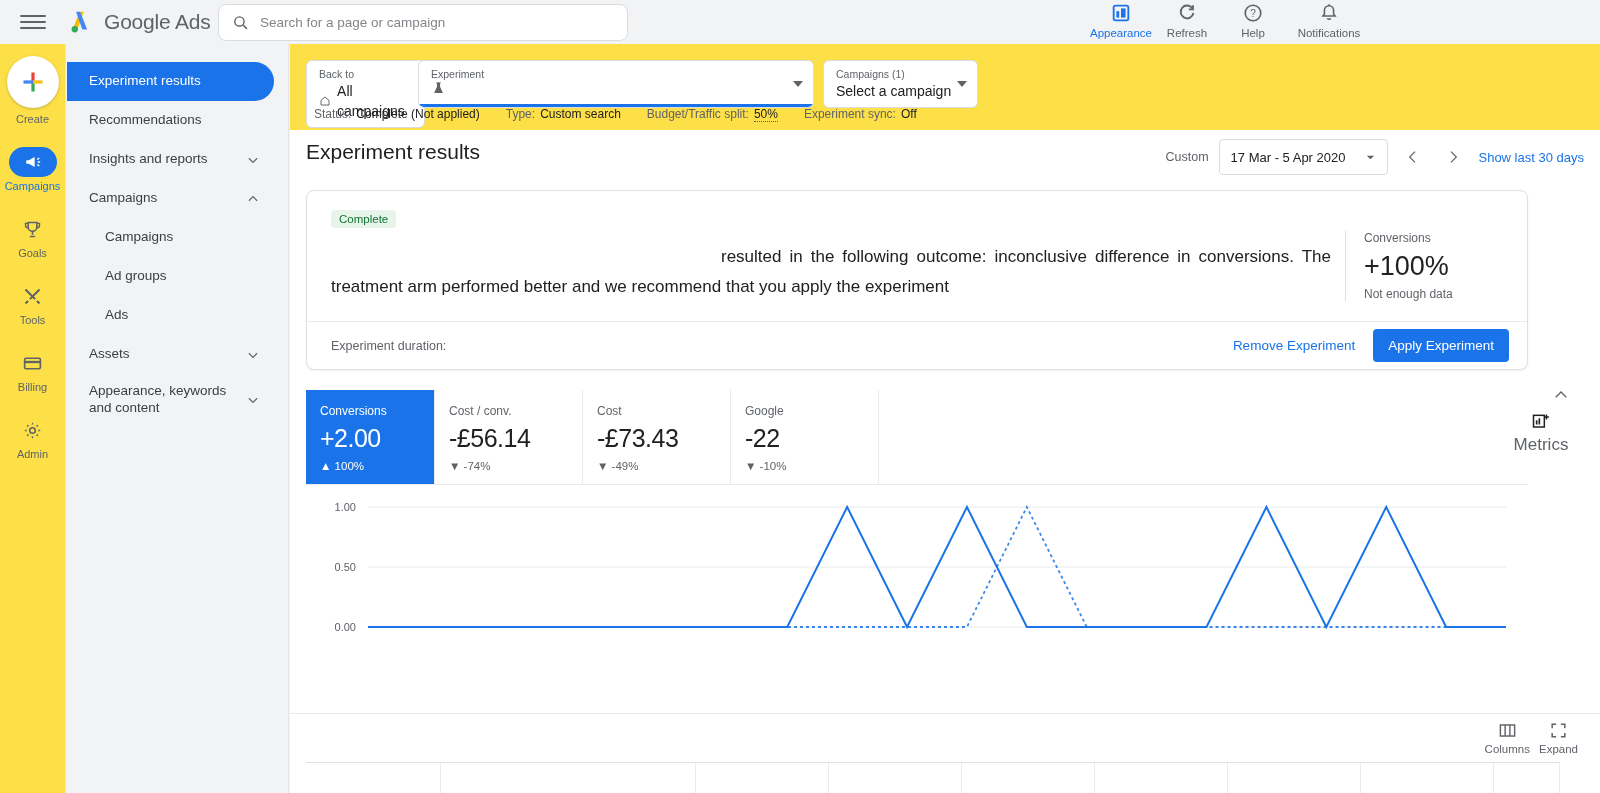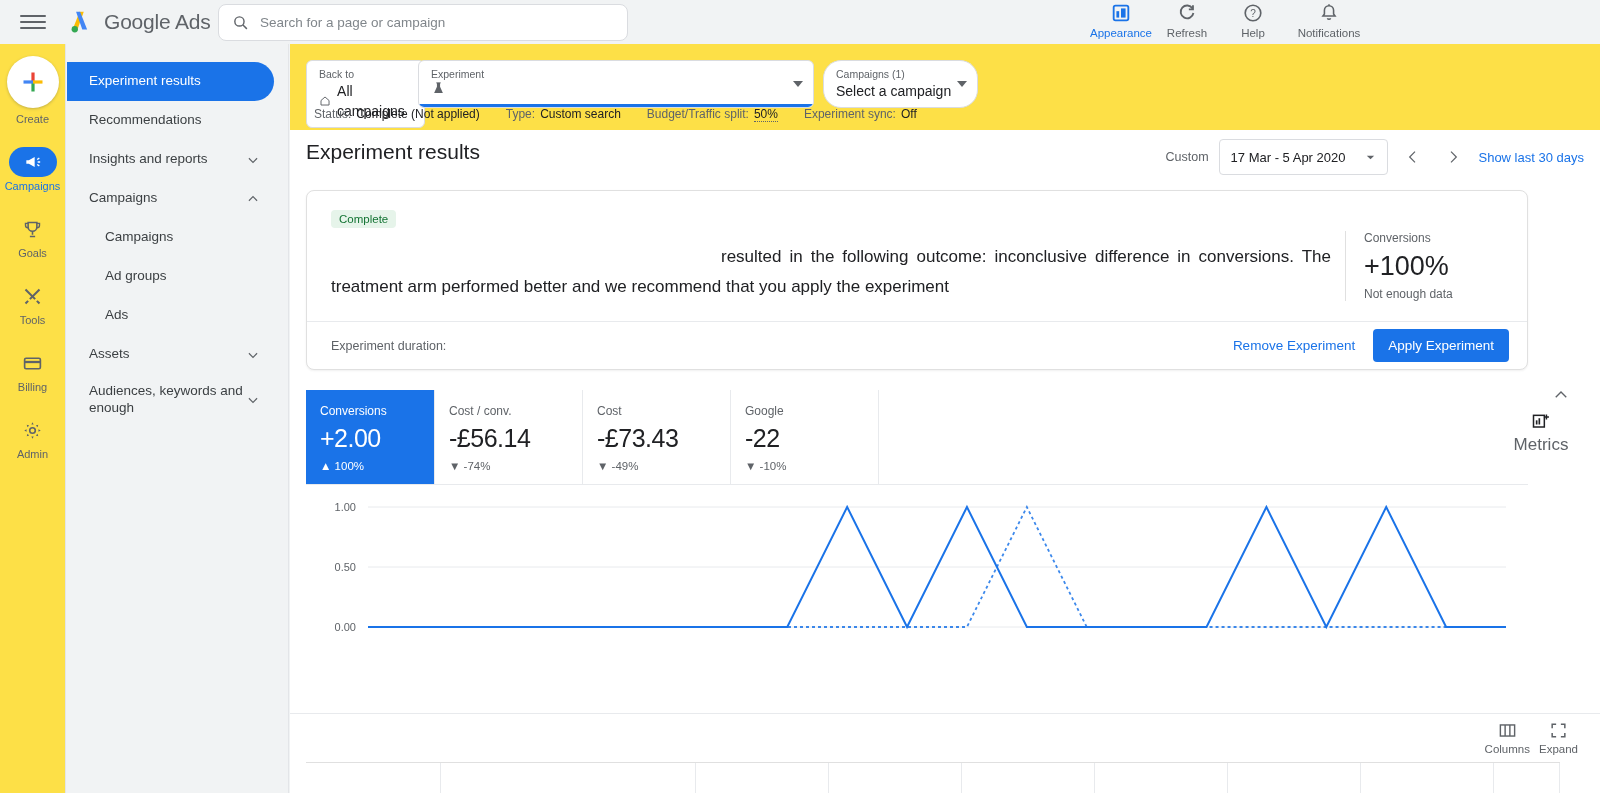--- a/index.html
+++ b/index.html
@@ -86,21 +86,21 @@
   .chip {
     position:absolute; background:#fff; border:1px solid #dadce0;
     border-radius:6px; padding:7px 12px 6px 12px;
   }
   .chip .cap { font-size:10.5px; color:#5f6368; line-height:13px; }
   .chip .val { font-size:14px; color:#202124; line-height:20px; display:flex;
     align-items:center; gap:6px; }
   .chip.backto { left:16px; top:16px; width:119px; cursor:pointer; }
   .chip.experiment { left:128px; top:16px; width:396px; height:48px; cursor:pointer; overflow:hidden; }
   .chip.experiment .bar { position:absolute; left:0; bottom:0; height:3px; width:100%; background:#1a73e8; }
-  .chip.campaigns { left:533px; top:16px; width:155px; cursor:pointer;border-radius:18px; }
+  .chip.campaigns { left:533px; top:16px; width:155px; cursor:pointer; }
   .caret { position:absolute; right:10px; top:20px; width:0;height:0;
     border-left:5px solid transparent;border-right:5px solid transparent;
     border-top:6px solid #5f6368; }
   .statusline {
     position:absolute; top:63px; left:24px; font-size:12px; color:#5f6368;
     display:flex; gap:26px; align-items:center; white-space:nowrap;
   }
   .statusline b { font-weight:400; color:#202124; margin-left:5px; }
   .dotted-u { border-bottom:1px dotted #5f6368; }
 
@@ -348,21 +348,21 @@
     <div class="nav-row sub">
       <span class="txt">Ads</span>
     </div>
     <div class="nav-row">
       <span class="txt">Assets</span>
       <svg class="chev" viewBox="0 0 24 24">
         <path d="M5 9 L12 16 L19 9" fill="none" stroke="#5f6368" stroke-width="2"></path>
       </svg>
     </div>
     <div class="nav-row tall">
-      <span class="txt">Audiences, keywords and enough</span>
+      <span class="txt">Appearance, keywords and content</span>
       <svg class="chev" viewBox="0 0 24 24">
         <path d="M5 9 L12 16 L19 9" fill="none" stroke="#5f6368" stroke-width="2"></path>
       </svg>
     </div>
   </div>
 
   <div class="content">
 
     <div class="exp-toolbar">
       <div class="chip backto">

